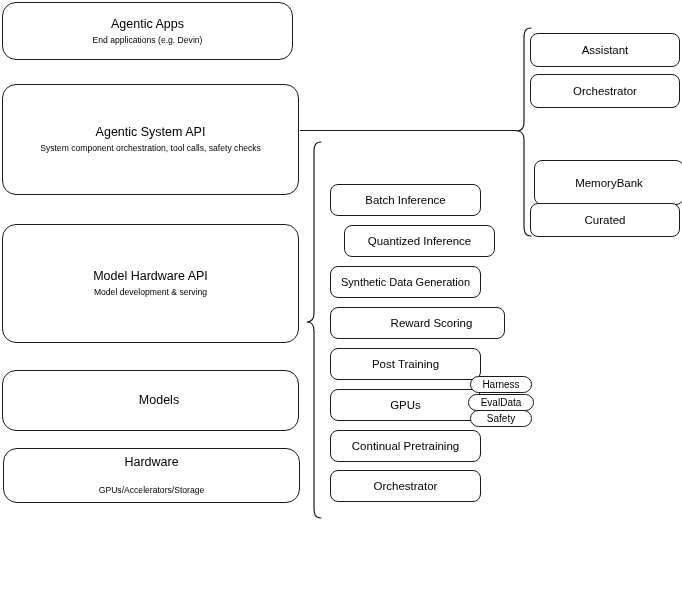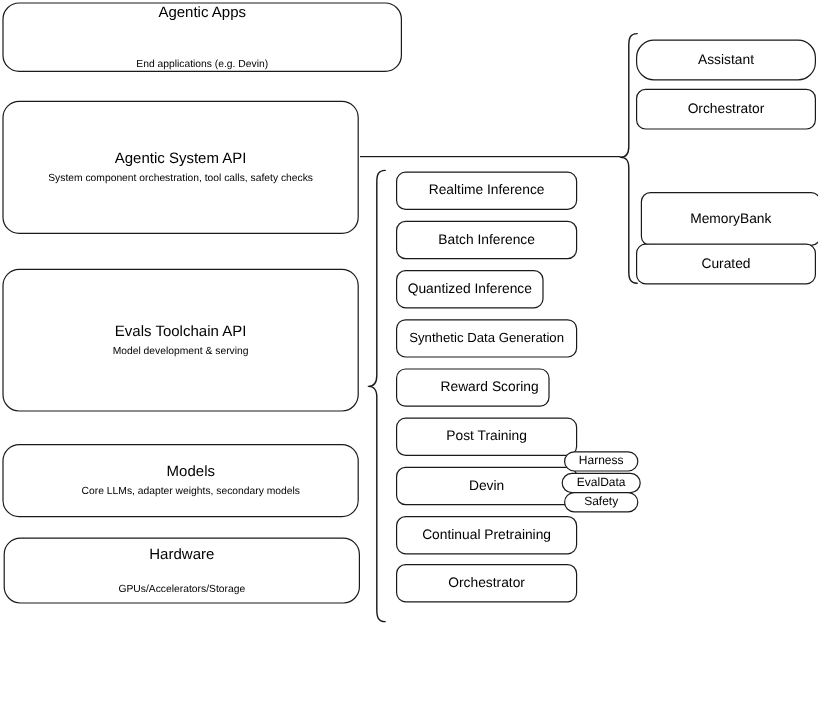--- a/index.html
+++ b/index.html
@@ -100,38 +100,37 @@
     stroke-width: 1.2;
     stroke-linecap: round;
     stroke-linejoin: round;
   }
 </style>
 </head>
 <body>
 
 <div id="canvas">
 
-  <div class="layer-box" style="left:2px; top:2px; width:333px; height:58px;justify-content:space-between;">
+  <div class="layer-box" style="left:2px; top:2px; width:291px; height:58px;">
     <div class="layer-title">Agentic Apps</div>
     <div class="layer-sub">End applications (e.g. Devin)</div>
   </div>
 
   <div class="layer-box" style="left:2px; top:84px; width:297px; height:111px;">
     <div class="layer-title">Agentic System API</div>
     <div class="layer-sub">System component orchestration, tool calls, safety checks</div>
   </div>
 
   <div class="layer-box" style="left:2px; top:224px; width:297px; height:119px;">
-    <div class="layer-title">Evals Toolchain API</div>
+    <div class="layer-title">Model Hardware API</div>
     <div class="layer-sub">Model development &amp; serving</div>
   </div>
 
   <div class="layer-box" style="left:2px; top:370px; width:297px; height:61px;padding-left:17px;">
     <div class="layer-title">Models</div>
-    <div class="layer-sub">Core LLMs, adapter weights, secondary models</div>
   </div>
 
   <div class="layer-box" style="left:3px; top:448px; width:297px; height:55px;gap:12px;">
     <div class="layer-title">Hardware</div>
     <div class="layer-sub">GPUs/Accelerators/Storage</div>
   </div>
 
 
   <div class="connector" style="left:300px; top:130px; width:217px;"></div>
 
@@ -140,33 +139,32 @@
       <path d="M 15 1
                C 9 1, 8 5, 8 11
                L 8 172
                C 8 178, 6 181, 1 181
                C 6 181, 8 184, 8 190
                L 8 367
                C 8 373, 9 377, 15 377"></path>
     </svg>
   </div>
 
-  <div class="chip" style="left:330px; top:143px; width:151px; height:32px;">Realtime Inference</div>
 
   <div class="chip" style="left:330px; top:184px; width:151px; height:32px;">Batch Inference</div>
 
-  <div class="chip" style="left:330px; top:225px; width:123px; height:32px;">Quantized Inference</div>
+  <div class="chip" style="left:344px; top:225px; width:151px; height:32px;">Quantized Inference</div>
 
   <div class="chip" style="left:330px; top:266px; width:151px; height:32px; font-size:11px;">Synthetic Data Generation</div>
 
-  <div class="chip" style="left:330px; top:307px; width:128px; height:32px;padding-left:28px;">Reward Scoring</div>
+  <div class="chip" style="left:330px; top:307px; width:175px; height:32px;padding-left:28px;">Reward Scoring</div>
 
   <div class="chip" style="left:330px; top:348px; width:151px; height:32px;">Post Training</div>
 
-  <div class="chip" style="left:330px; top:389px; width:151px; height:32px;">Devin</div>
+  <div class="chip" style="left:330px; top:389px; width:151px; height:32px;">GPUs</div>
 
   <div class="chip" style="left:330px; top:430px; width:151px; height:32px;">Continual Pretraining</div>
 
   <div class="chip" style="left:330px; top:470px; width:151px; height:32px;">Orchestrator</div>
 
   <div class="pill" style="left:470px; top:376px; width:62px; height:17px;">Harness</div>
 
   <div class="pill" style="left:468px; top:394px; width:66px; height:17px;">EvalData</div>
 
   <div class="pill" style="left:470px; top:410px; width:62px; height:17px;">Safety</div>
@@ -176,21 +174,21 @@
       <path d="M 15 1
                C 9 1, 8 5, 8 11
                L 8 95
                C 8 101, 6 104, 1 104
                C 6 104, 8 107, 8 113
                L 8 199
                C 8 205, 9 209, 15 209"></path>
     </svg>
   </div>
 
-  <div class="chip" style="left:530px; top:33px; width:150px; height:34px;border-radius:15px;">Assistant</div>
+  <div class="chip" style="left:530px; top:33px; width:150px; height:34px;">Assistant</div>
 
   <div class="chip" style="left:530px; top:74px; width:150px; height:34px;">Orchestrator</div>
 
 
   <div class="chip" style="left:534px; top:160px; width:150px; height:45px;">MemoryBank</div>
 
   <div class="chip" style="left:530px; top:203px; width:150px; height:34px;">Curated</div>
 
 </div>
 

